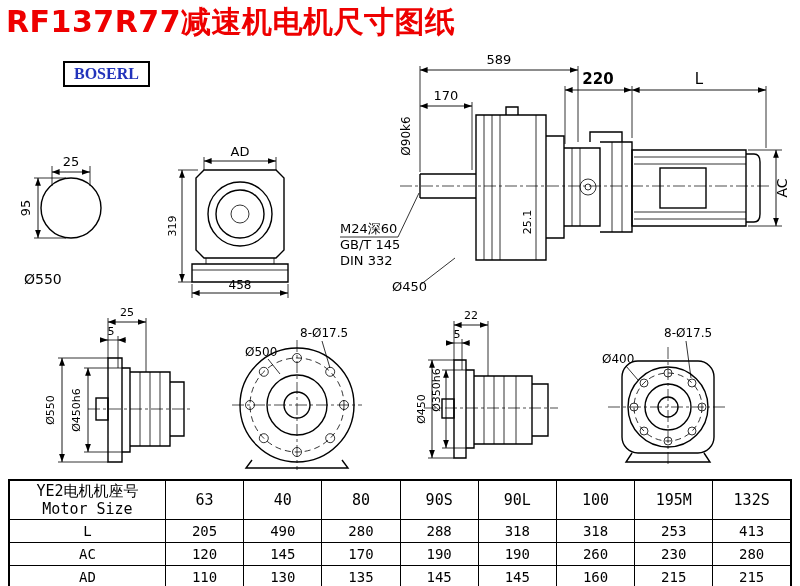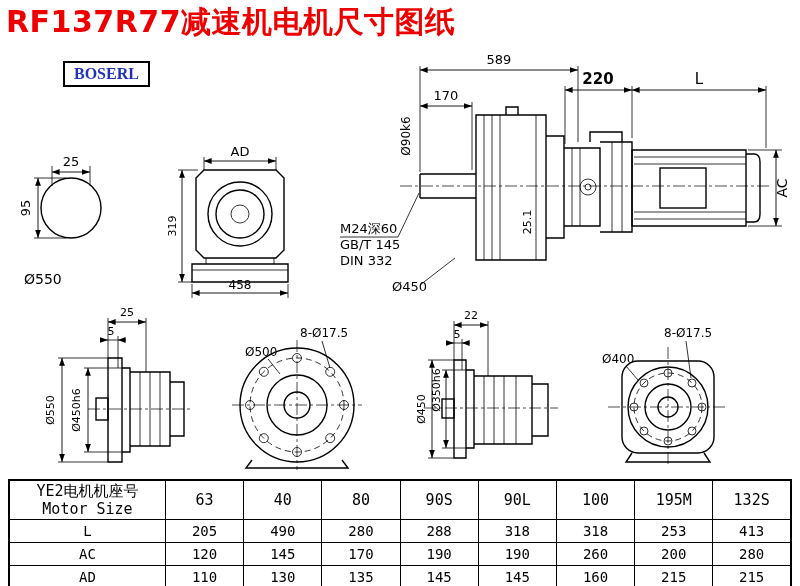--- a/index.html
+++ b/index.html
@@ -217,21 +217,21 @@
         <td>413</td>
       </tr>
       <tr>
         <td>AC</td>
         <td>120</td>
         <td>145</td>
         <td>170</td>
         <td>190</td>
         <td>190</td>
         <td>260</td>
-        <td>200</td>
+        <td>230</td>
         <td>280</td>
       </tr>
       <tr>
         <td>AD</td>
         <td>110</td>
         <td>130</td>
         <td>135</td>
         <td>145</td>
         <td>145</td>
         <td>160</td>

